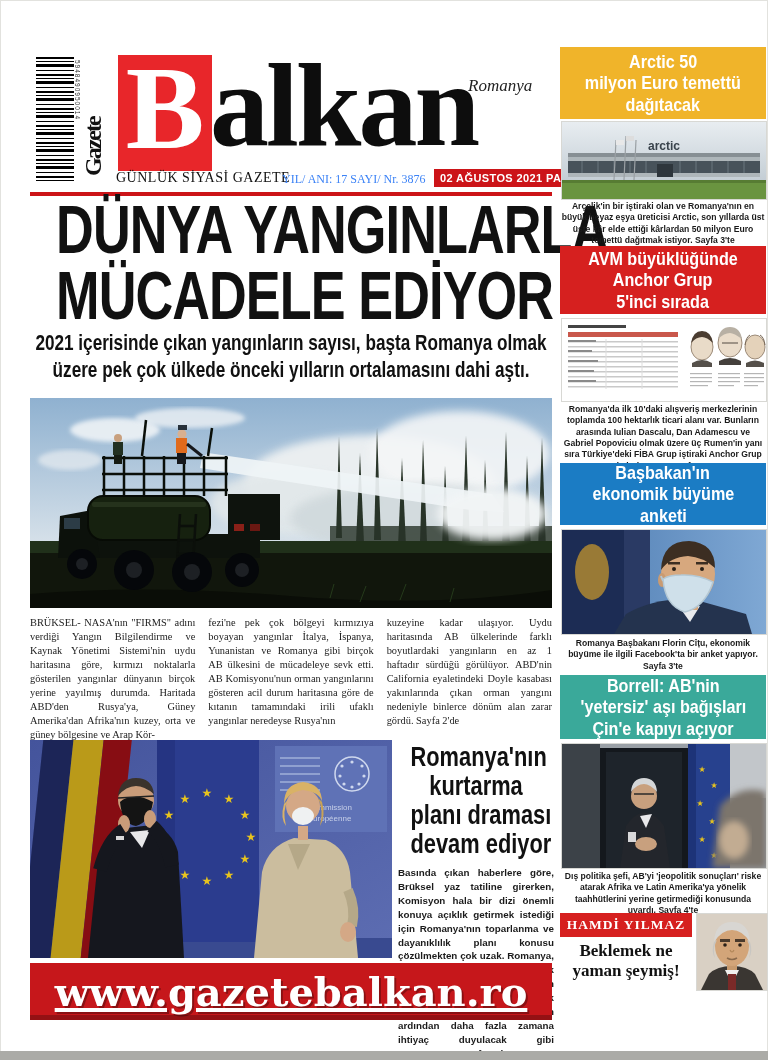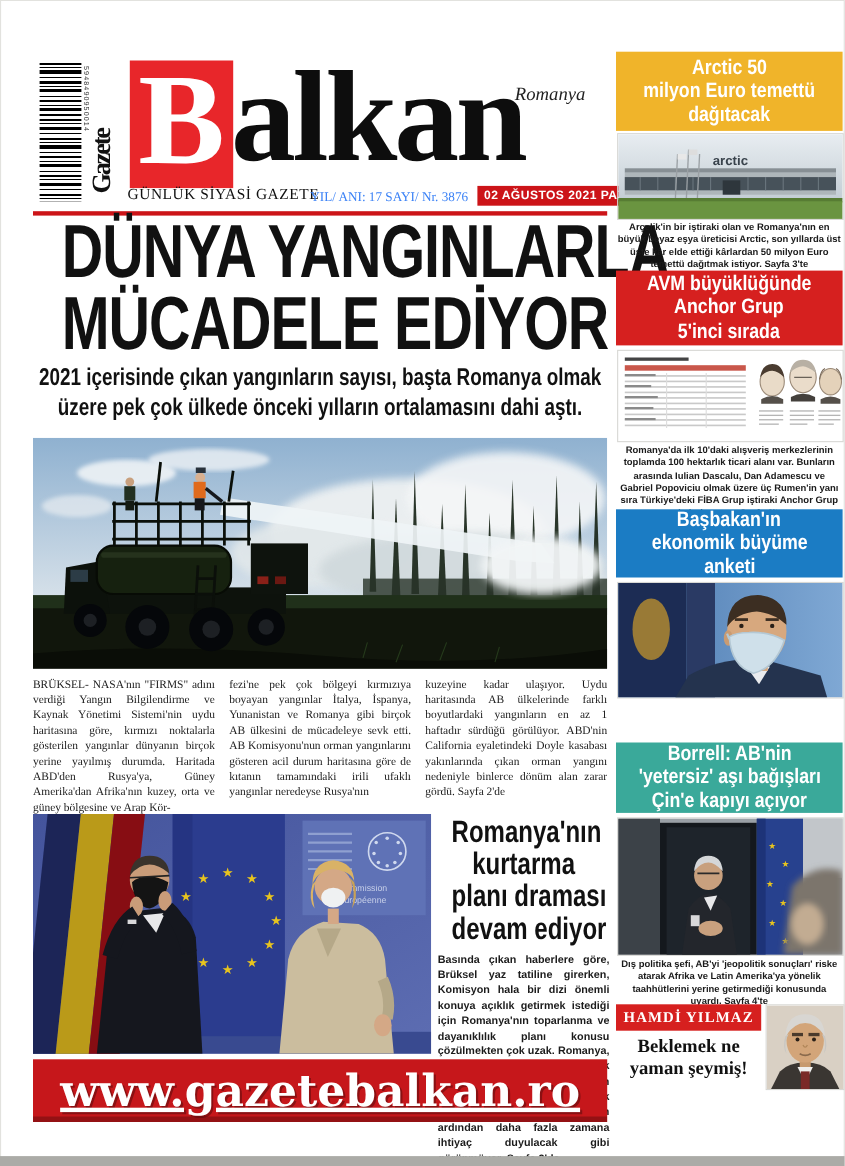--- a/index.html
+++ b/index.html
@@ -404,20 +404,21 @@
     <ellipse cx="126" cy="44" rx="27" ry="31" fill="#d7a87e"></ellipse>
     <path d="M99,40 Q100,11 127,11 Q153,13 153,38 Q141,27 126,26 Q108,27 99,40 Z" fill="#3c2e22"></path>
     <ellipse cx="100" cy="50" rx="4" ry="7" fill="#c99b72"></ellipse>
     <path d="M101,49 Q103,76 123,82 Q143,77 151,52 Q136,44 119,45 Q107,45 101,49 Z" fill="#cfe0ea" stroke="#b4c8d4" stroke-width="1.5"></path>
     <line x1="101" y1="51" x2="99" y2="46" stroke="#b4c8d4" stroke-width="2"></line>
     <circle cx="112" cy="39" r="2" fill="#2a2018"></circle>
       <circle cx="140" cy="39" r="2" fill="#2a2018"></circle>
     <rect x="106" y="32" width="12" height="2.5" fill="#3c2e22"></rect>
       <rect x="134" y="32" width="12" height="2.5" fill="#3c2e22"></rect>
   </svg>
+  <div class="abs scap" style="top:638px;">Romanya Başbakanı Florin Cîțu, ekonomik büyüme ile ilgili Facebook'ta bir anket yapıyor. Sayfa 3'te</div>
 
   <div class="abs sbox" style="top: 675px; height: 64px; background: rgb(58, 169, 154);">
     <div class="ln">Borrell: AB'nin</div>
     <div class="ln">'yetersiz' aşı bağışları</div>
     <div class="ln">Çin'e kapıyı açıyor</div>
   </div>
   <svg class="abs sphoto" style="top:743px;height:124px;" viewBox="0 0 204 124" preserveAspectRatio="none">
     <defs>
         <filter id="bbl">
           <feGaussianBlur stdDeviation="3"></feGaussianBlur>

